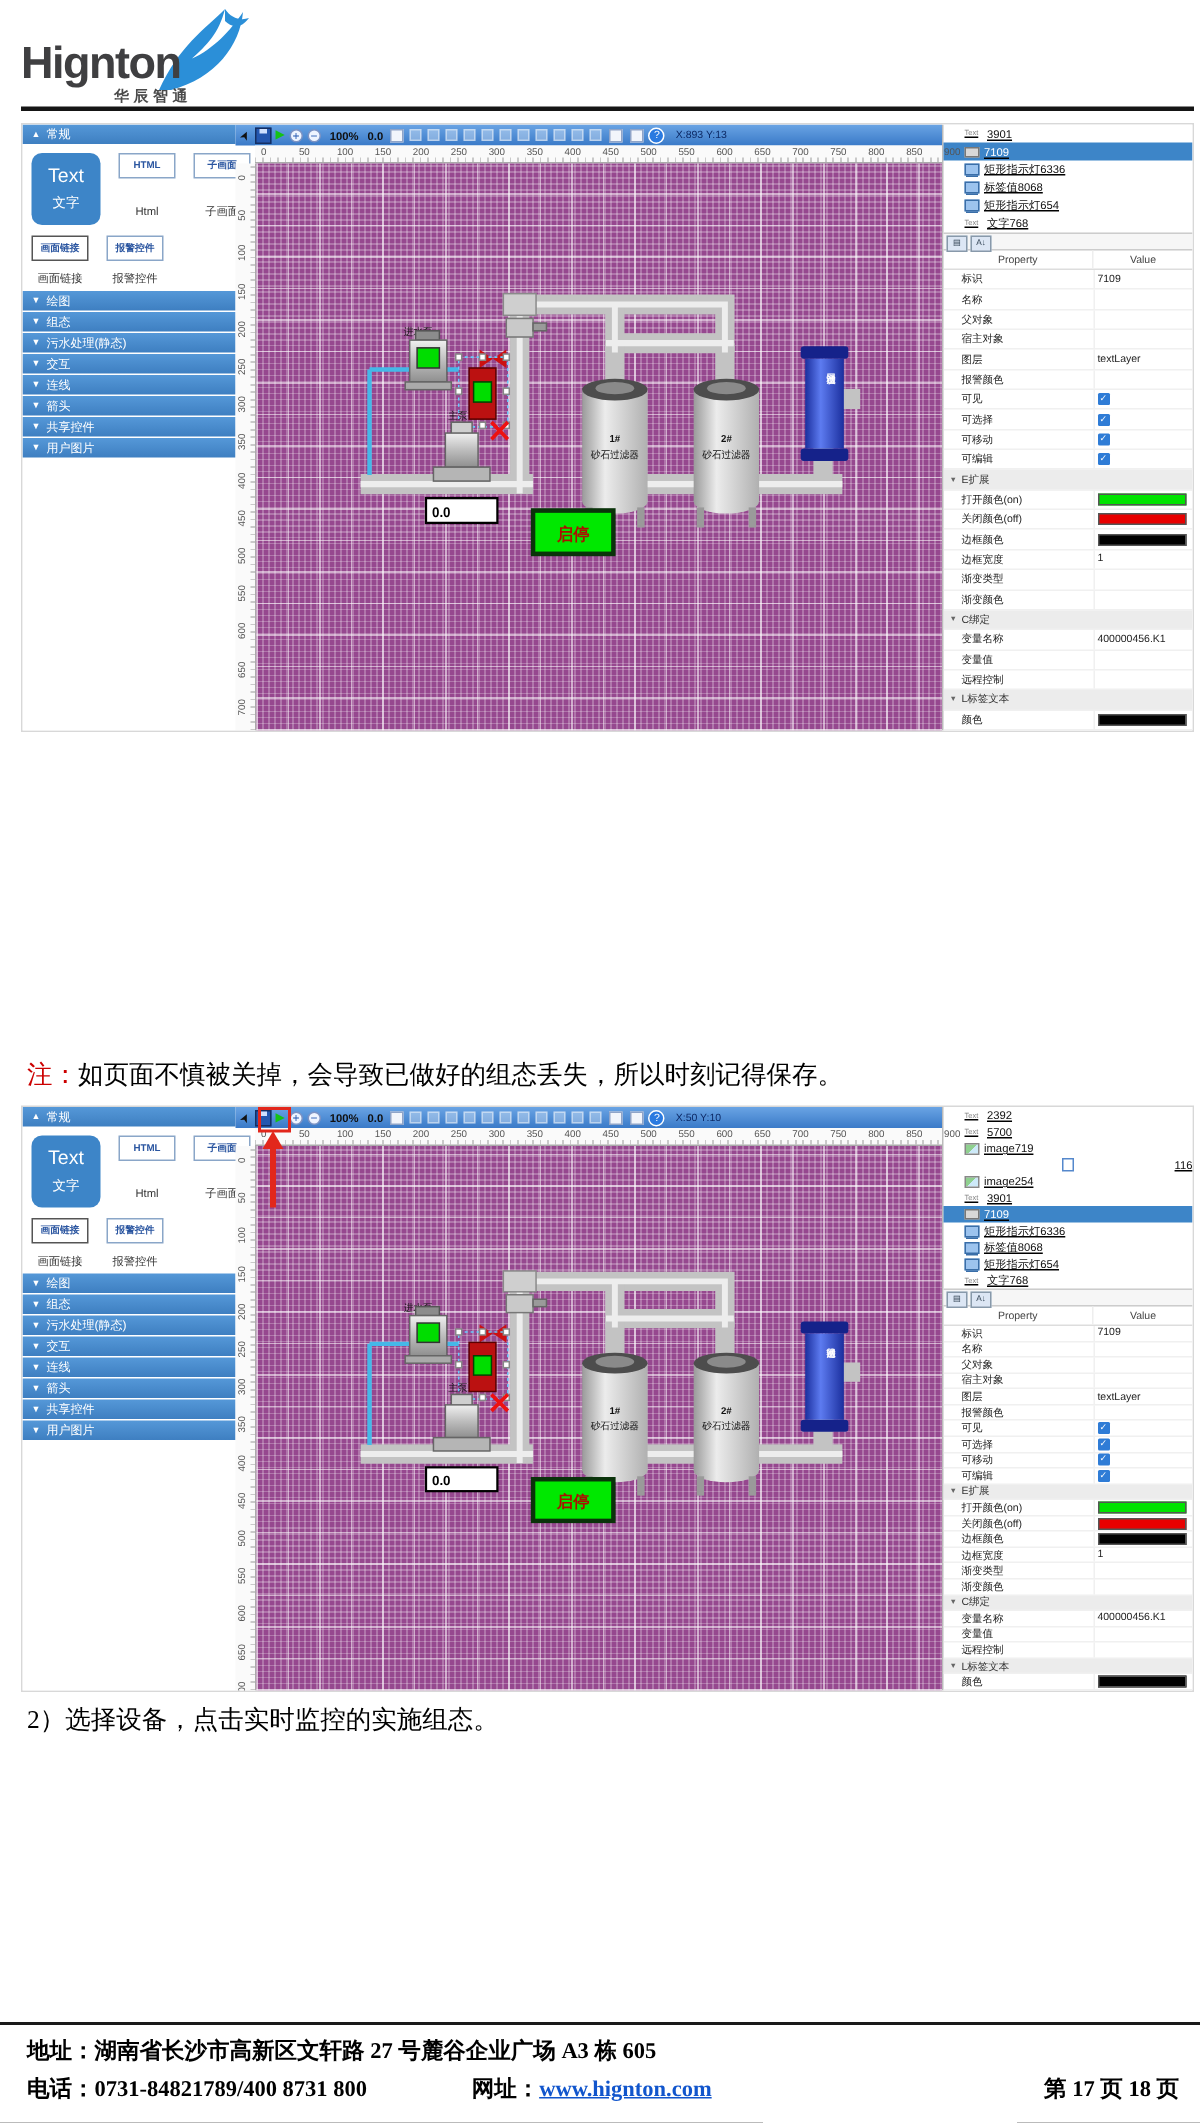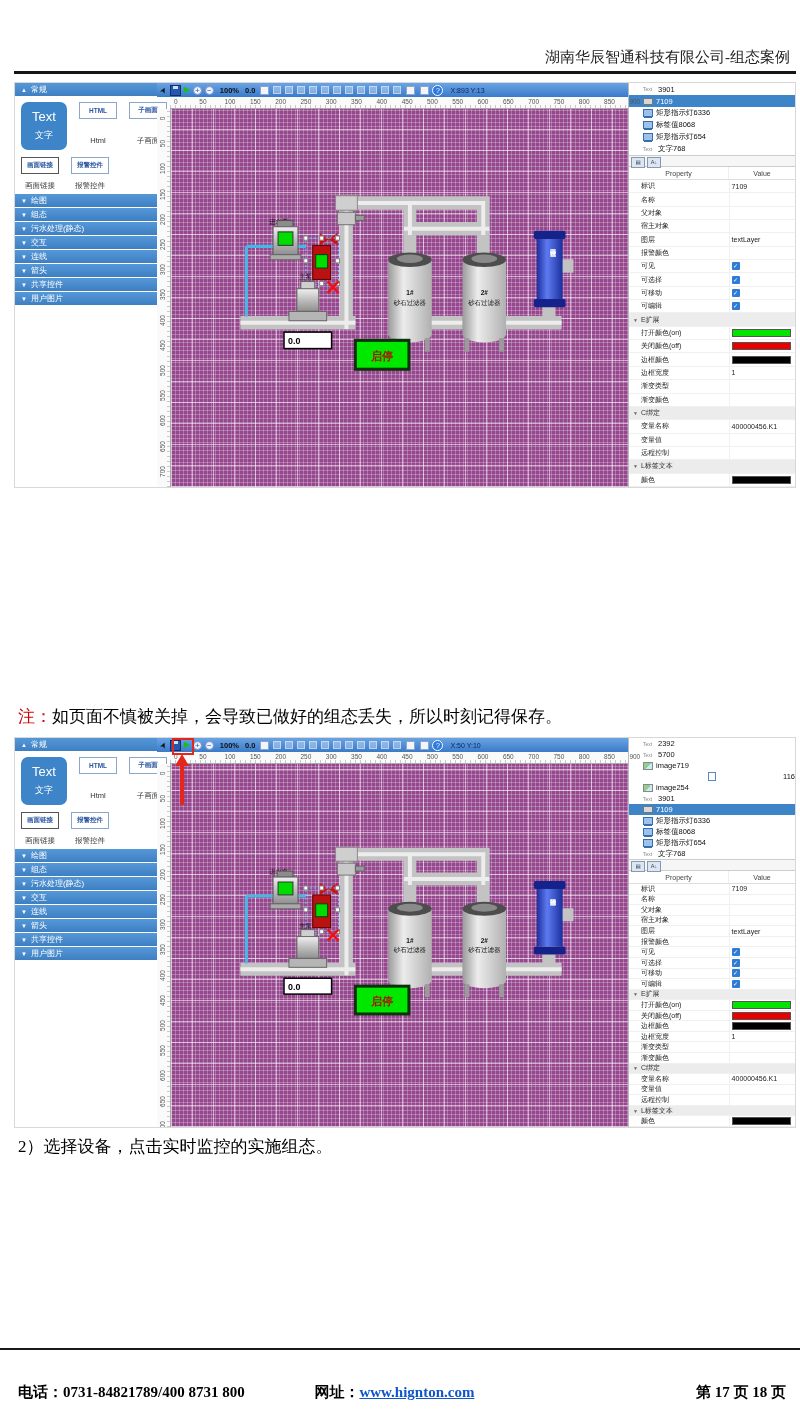--- a/index.html
+++ b/index.html
@@ -100,21 +100,21 @@
   .qlab{width:40px;font-size:7px;font-weight:bold;color:#111;flex:none;}
   .qinp{flex:1;height:11px;border:1px solid #999;background:#fff;font-size:7px;padding:0 2px;min-width:0;
       font-family:"Liberation Sans",sans-serif;}
   .qdots{width:13px;height:12px;font-size:6px;margin-left:2px;border:1px solid #999;background:#e8e8e8;
       line-height:6px;cursor:pointer;}
   .qbtns{display:flex;justify-content:flex-end;gap:10px;margin:6px 8px 0;}
   .qbtn{width:36px;height:13px;border:1px solid #888;background:#e9e9e9;font-size:7px;line-height:7px;
       cursor:pointer;font-family:"Liberation Sans",sans-serif;}
   .setwrap{position:relative;display:inline-block;}
   .setwrap::after{content:"";position:absolute;inset:-4px -5px;border:2px solid #e2271c;pointer-events:none;}
-  .tree{flex:none;padding-top:0;}
+  .tree{flex:none;padding-top:0;text-decoration:underline;}
   .trow2{height:12px;display:flex;align-items:center;padding-left:14px;gap:3px;color:#111;cursor:pointer;}
   #shot2 .trow2{height:11px;}
   .trow2.sel{background:#3d85c8;color:#fff;}
   .tlabel{font-size:7.5px;white-space:nowrap;}
   .ico{flex:none;display:inline-block;}
   .ico.text{font-size:5px;color:#888;width:12px;}
   .ico.rect{width:8px;height:5px;background:#d8d8d8;border:1px solid #777;}
   .ico.screen{width:8px;height:6px;background:#9cc3ee;border:1px solid #3a6ea8;box-shadow:0 2px 0 -1px #3a6ea8;}
   .ico.image{width:8px;height:6px;background:linear-gradient(135deg,#8fd08f 50%,#cde9f8 50%);border:1px solid #888;}
   .ico.page{width:6px;height:7px;background:#fff;border:1px solid #5588cc;}
@@ -134,21 +134,28 @@
   .gtri{font-size:5px;margin-right:3px;color:#666;}
   .cb{width:8px;height:8px;background:#2f7cd6;color:#fff;font-size:6px;line-height:8px;text-align:center;
       border-radius:1px;display:inline-block;}
   .sw{width:94%;height:8px;border:1px solid #555;box-sizing:border-box;display:inline-block;}
 </style>
 </head>
 <body>
 
 <div class="page">
 
-  <div class="hdr-title">湖南华辰智通科技有限公司-组态案例</div>
+  <div class="hdr-logo">
+    <svg class="logo-swoosh" width="72" height="62" viewBox="0 0 72 62">
+      <path d="M6,58 C20,28 36,18 50,4 C46,20 38,28 28,37 C42,31 54,18 62,6 C60,28 44,50 14,58 Z" fill="#2b8fd8"></path>
+      <path d="M50,4 C54,10 60,12 66,10 C60,18 54,16 50,12 Z" fill="#2b8fd8"></path>
+    </svg>
+    <div class="logo-brand">Hignton</div>
+    <div class="logo-sub">华辰智通</div>
+  </div>
   <div class="hdr-rule"></div>
 
   <section id="shot1" class="shot">
       <div class="ebody">
         <div class="sidebar">
     <div class="sec"><span class="tri">▲</span>常规</div>
     <div class="tools">
       <div class="trow r1">
         <div class="bigbtn">
                 <div class="bb1">Text</div>
@@ -879,18 +886,19 @@
               </span>
             </div>
           </div>
         </div>
       </div>
     </section>
 
   <p class="doc-p" style="top:1118px">2）选择设备，点击实时监控的实施组态。</p>
 
   <div class="ft-rule"></div>
+  <div class="ft-addr">地址：湖南省长沙市高新区文轩路 27 号麓谷企业广场 A3 栋 605</div>
   <div class="ft-row">
     <span>电话：0731-84821789/400 8731 800</span>
     <span class="ft-web"><span>网址：</span><a class="ft-url">www.hignton.com</a></span>
     <span class="ft-page">第 17 页 18 页</span>
   </div>
 </div>
 
 </body></html>

